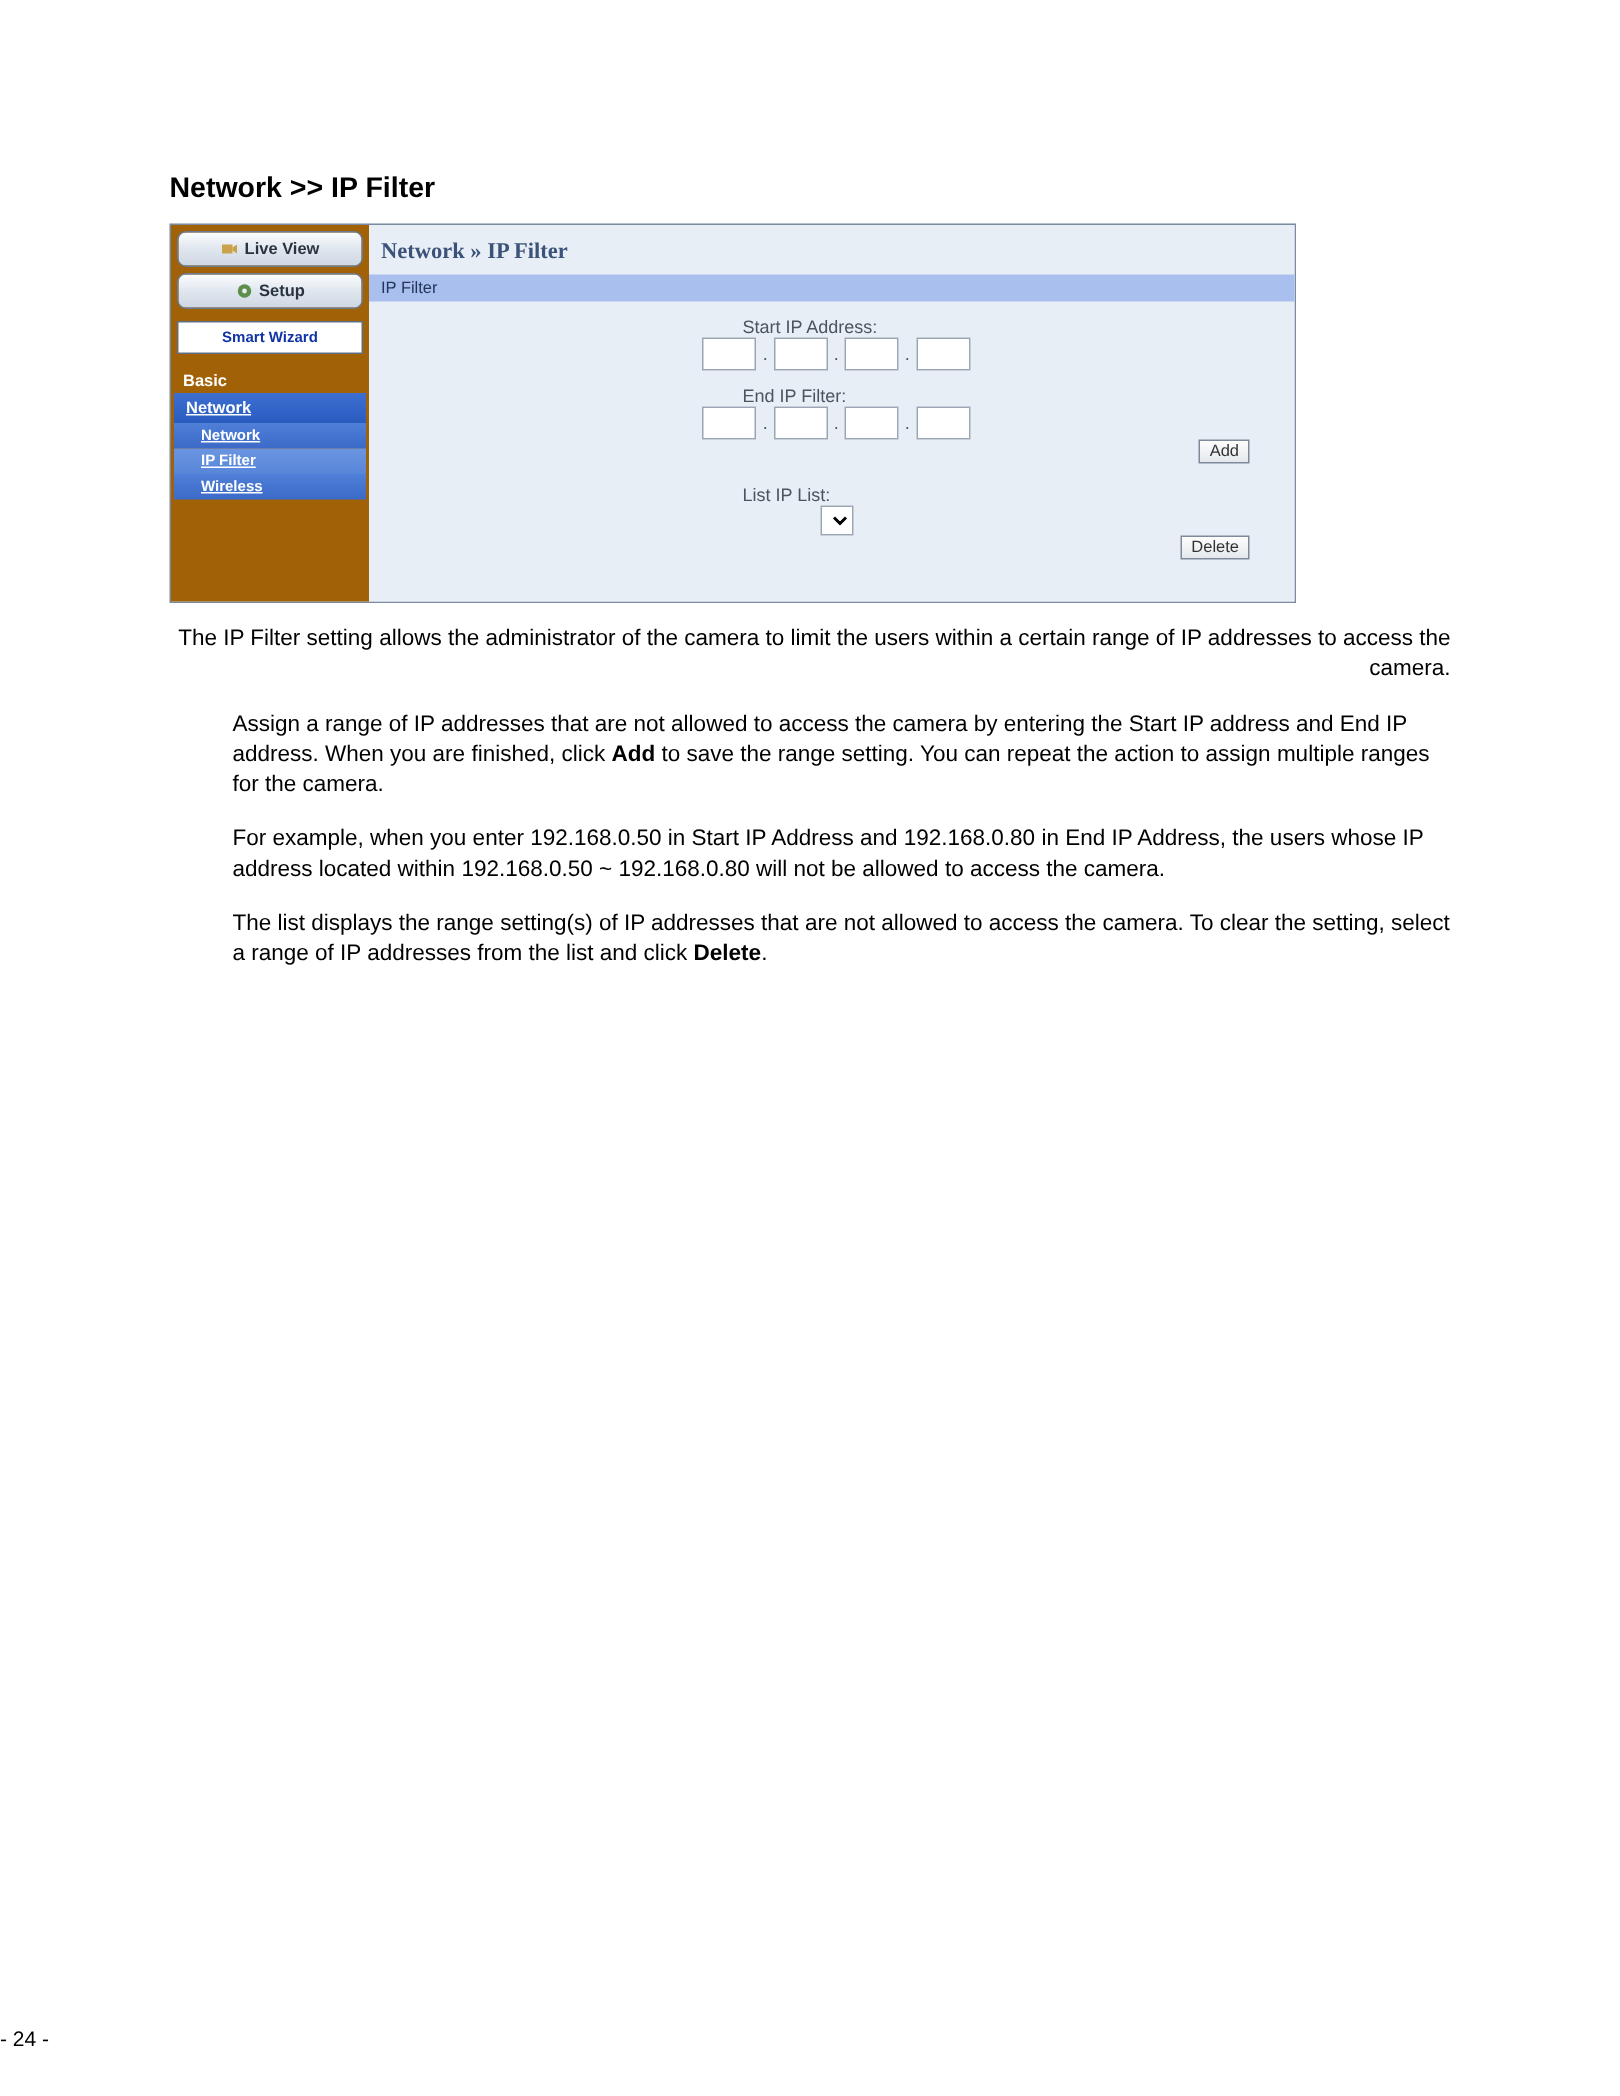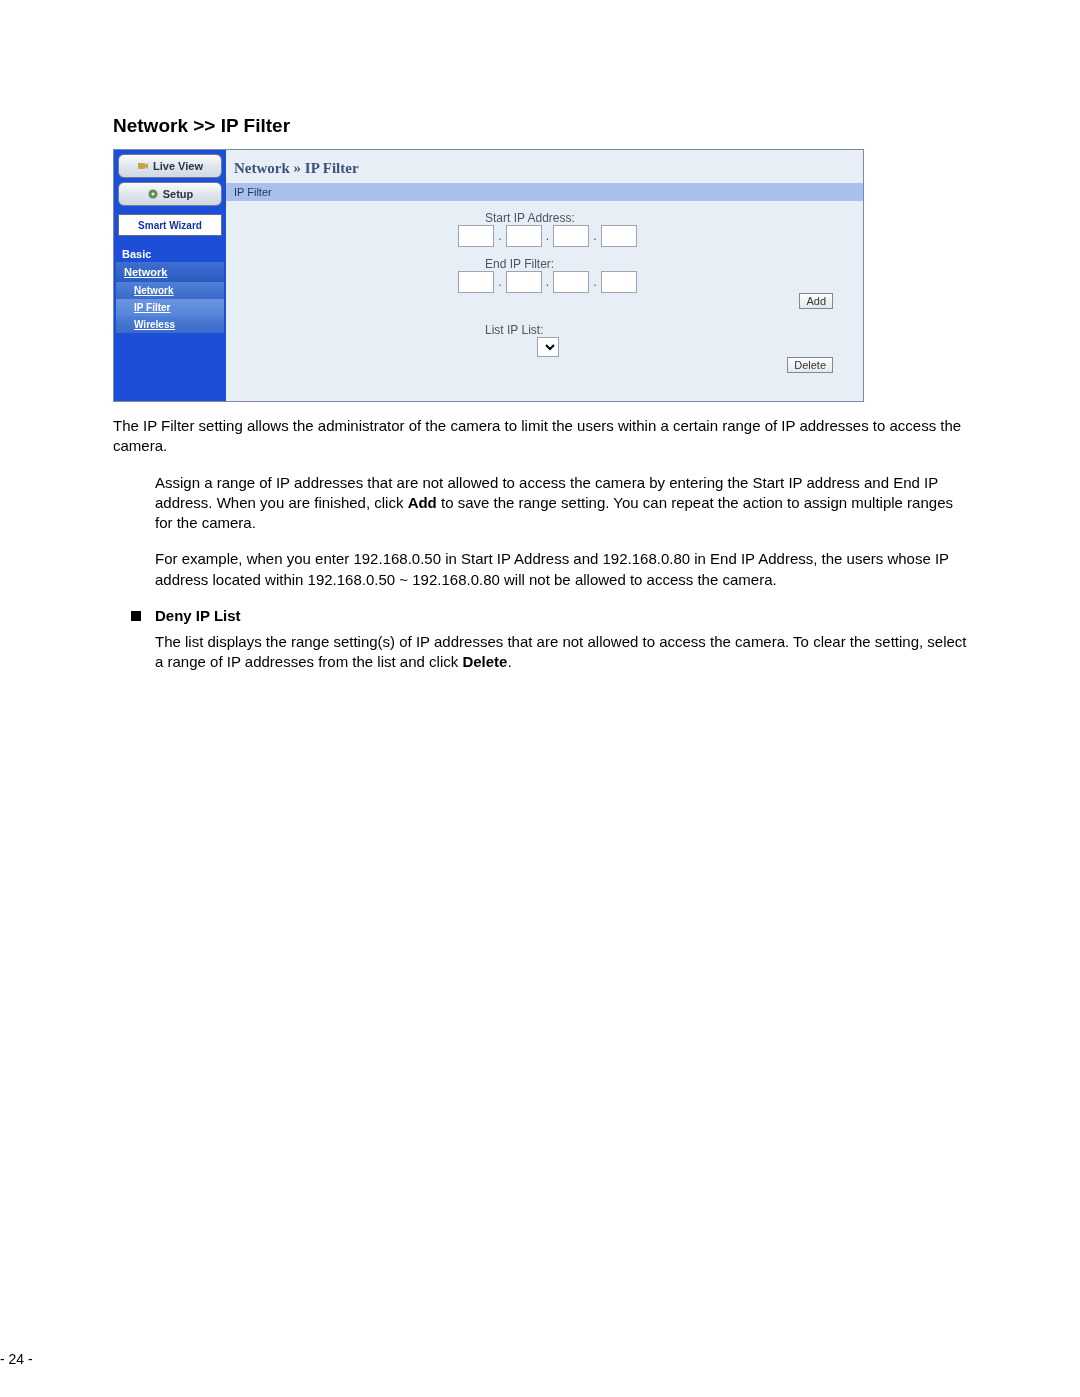--- a/index.html
+++ b/index.html
@@ -23,22 +23,22 @@
   }
   
   .ui-shot {
     width: 751px;
     border: 1px solid #7b8aa0;
     background: #e7eef5;
     display: flex;
     box-sizing: border-box;
   }
   .ui-left {
-    width: 112px;
-    background: #1d4ed8;
+    width: 132px;
+    background: #a16207;
     box-sizing: border-box;
     padding-bottom: 8px;
   }
   .pill {
     margin: 4px 4px 4px 4px;
     height: 22px;
     border: 1px solid #6c7b90;
     border-radius: 6px;
     background: linear-gradient(#fcfdfe, #dfe6ee 50%, #cfd8e3);
     display: flex;
@@ -161,21 +161,21 @@
     padding: 1px 6px;
     color: #333;
     cursor: pointer;
   }
   
   .body-text {
     font-size: 15px;
     line-height: 1.35;
     margin-top: 14px;
   }
-  .intro { margin-bottom: 16px; }
+  .intro { margin-bottom: 16px; text-align: right; }
   .item {
     display: flex;
     margin-bottom: 6px;
   }
   .sqbullet {
     width: 10px; height: 10px; background: #000; flex: 0 0 10px;
     margin-top: 5px; margin-left: 18px; margin-right: 14px;
   }
   .ih {
     font-weight: bold;
@@ -274,23 +274,19 @@
   </div>
 
   <div class="body-text">
     <div class="intro">The IP Filter setting allows the administrator of the camera to limit the users within a certain range of IP addresses to access the camera.</div>
 
     <div class="itext">
       <span>Assign a range of IP addresses that are not allowed to access the camera by entering the Start IP address and End IP address. When you are finished, click </span><span class="bold">Add</span><span> to save the range setting. You can repeat the action to assign multiple ranges for the camera.</span>
     </div>
     <div class="itext">For example, when you enter 192.168.0.50 in Start IP Address and 192.168.0.80 in End IP Address, the users whose IP address located within 192.168.0.50 ~ 192.168.0.80 will not be allowed to access the camera.</div>
 
-    <div class="item">
-      <div class="sqbullet"></div>
-      <div class="ih">Deny IP List</div>
-    </div>
     <div class="itext">
       <span>The list displays the range setting(s) of IP addresses that are not allowed to access the camera. To clear the setting, select a range of IP addresses from the list and click </span><span class="bold">Delete</span><span>.</span>
     </div>
   </div>
 
   <div class="pgnum">- 24 -</div>
 </div>
 
 </body></html>

